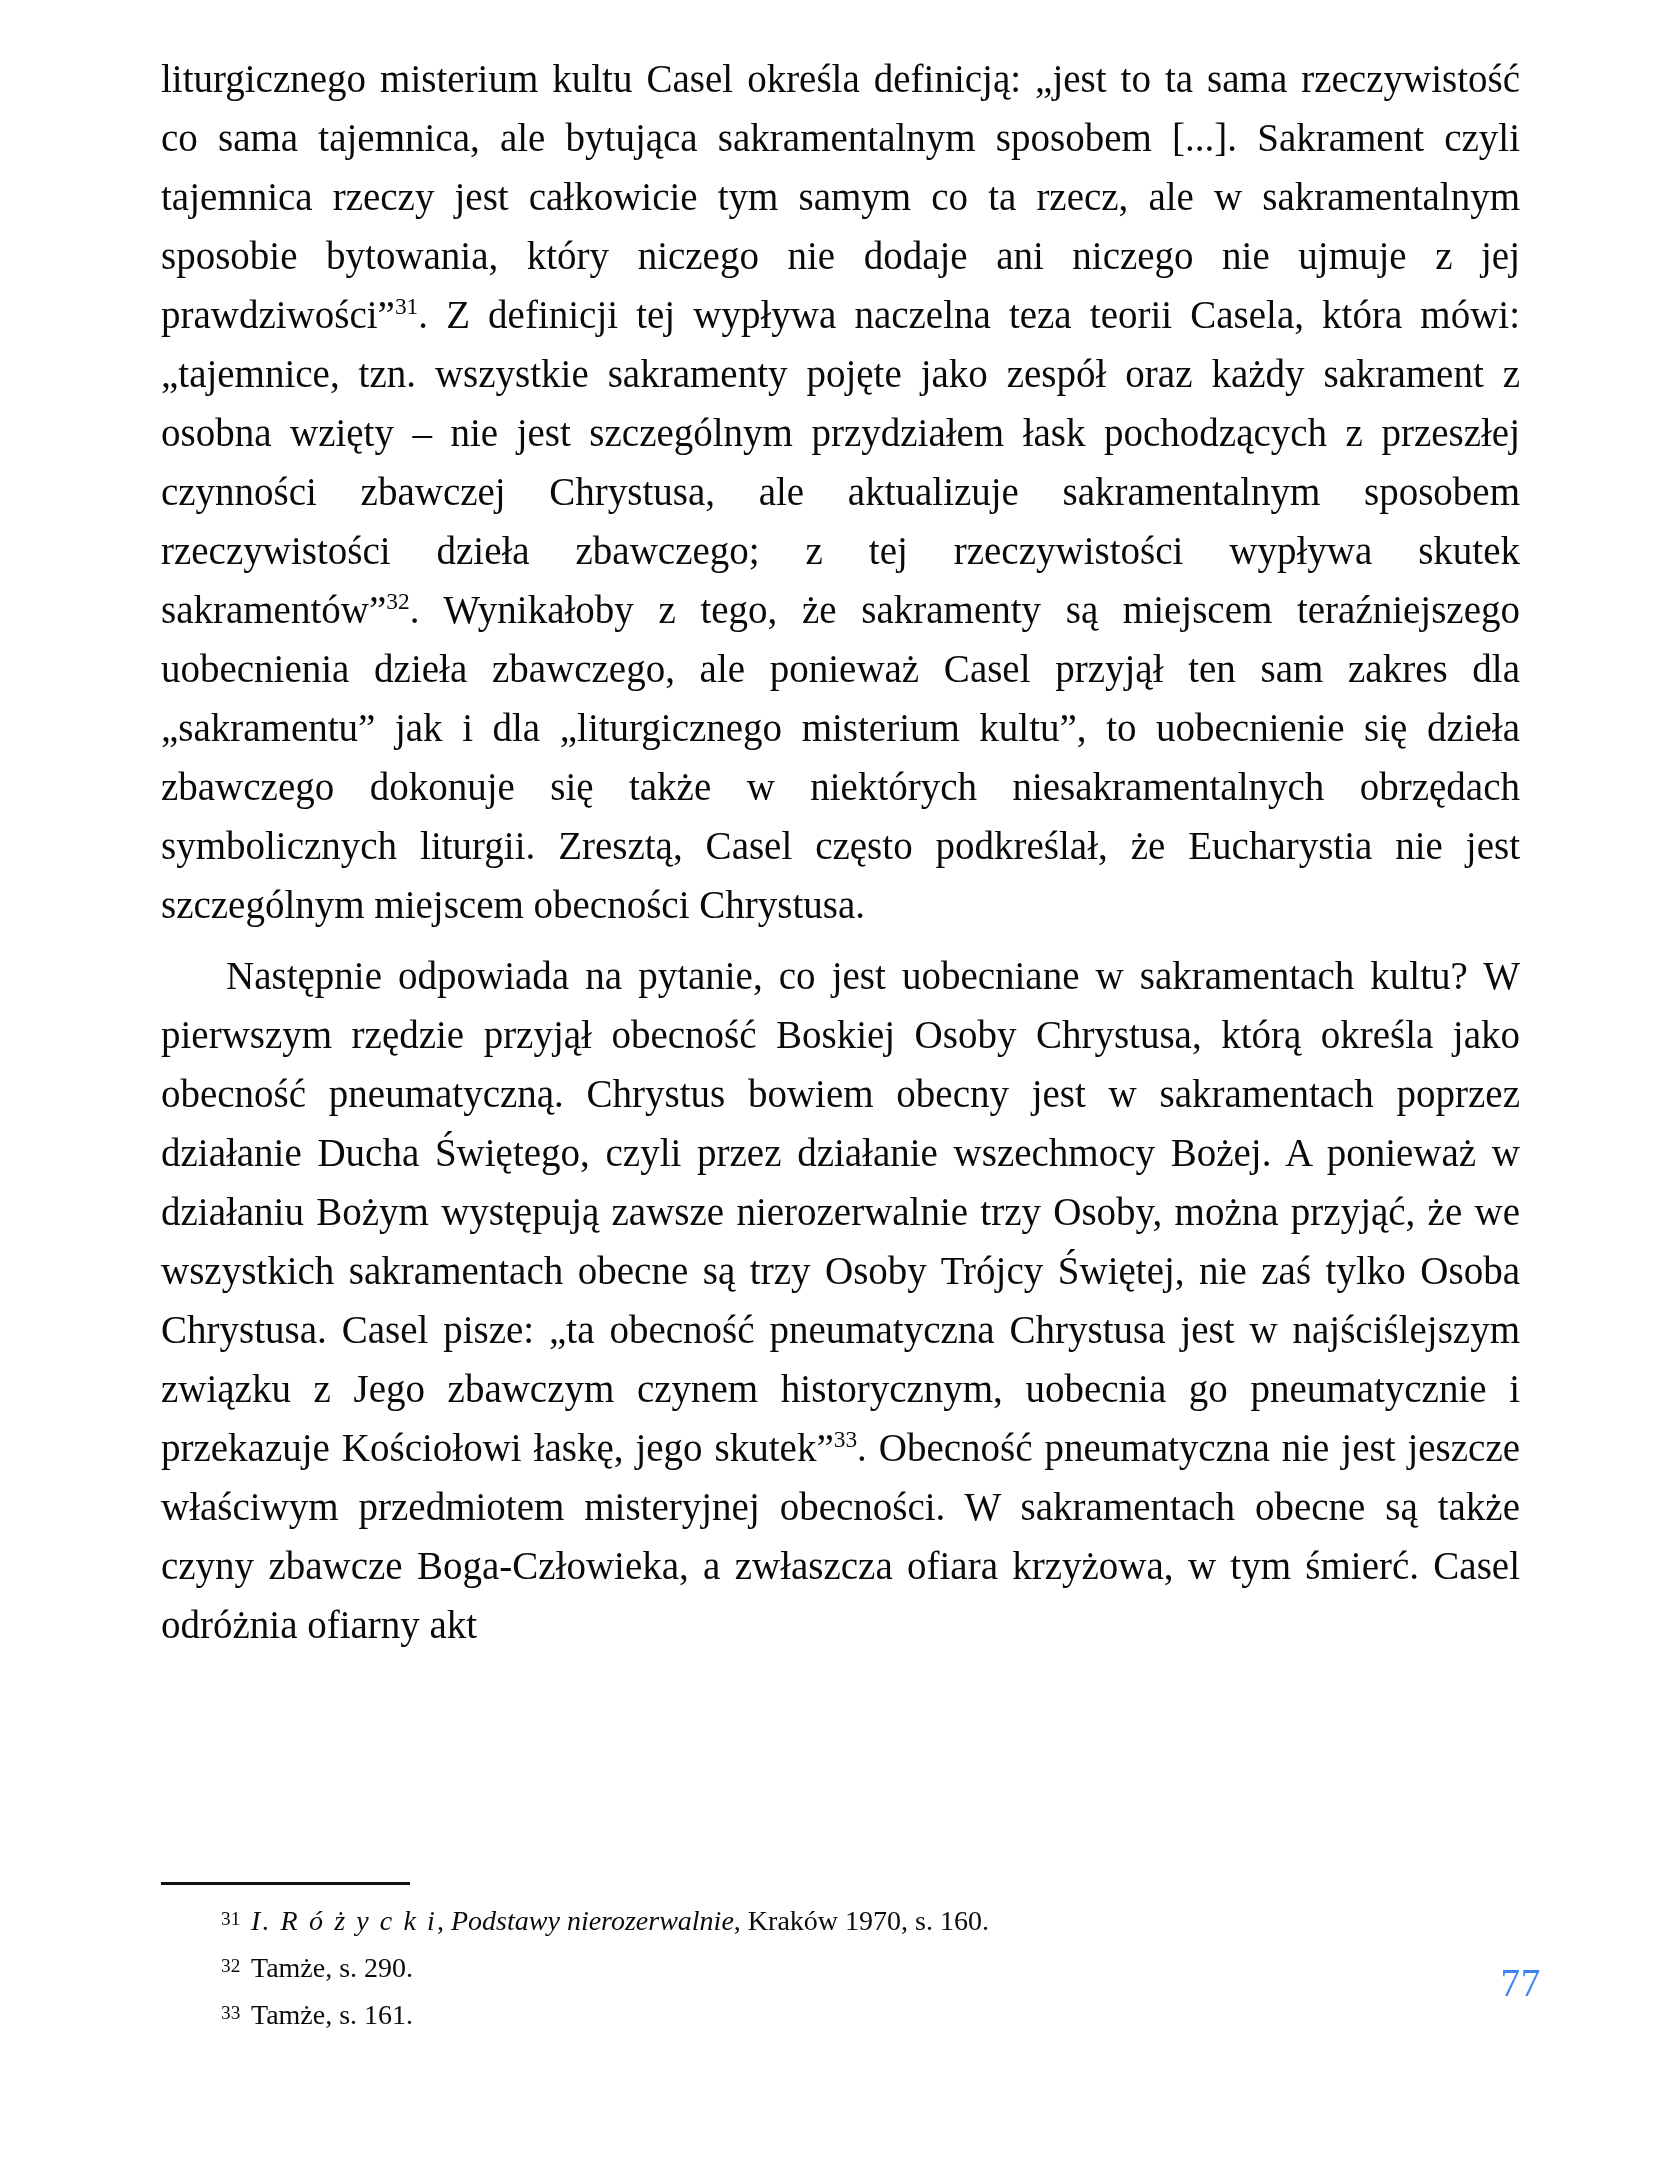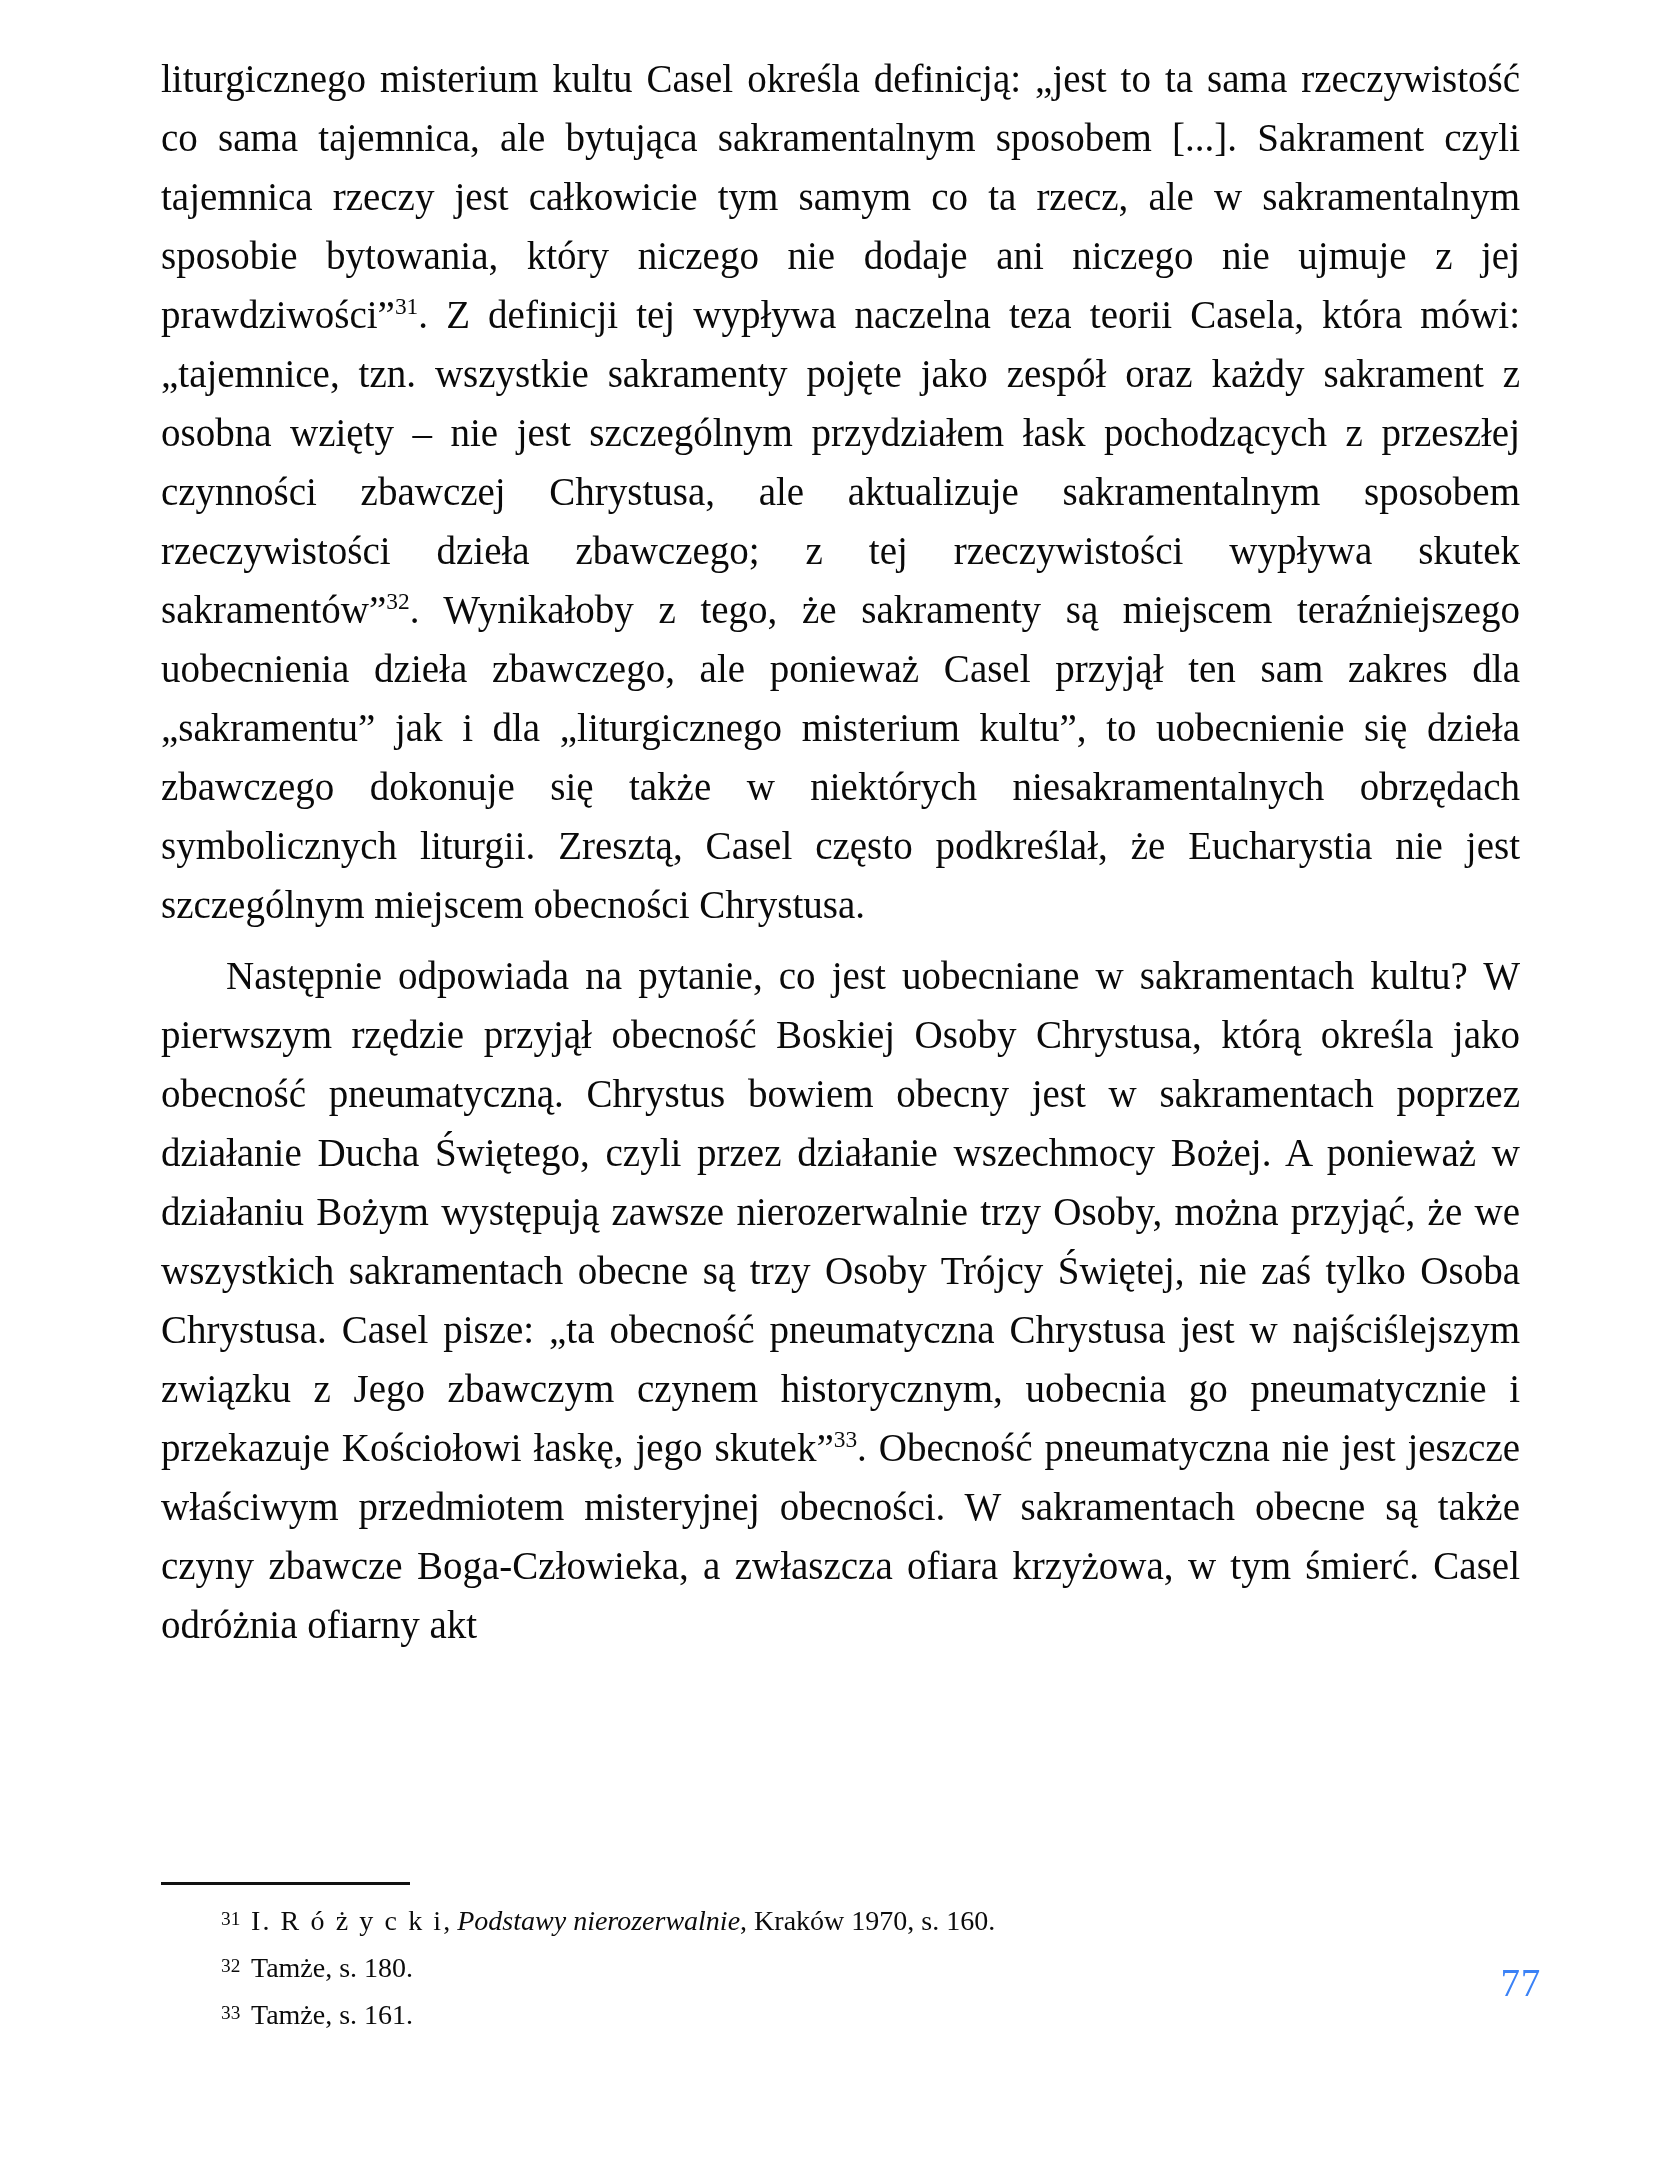--- a/index.html
+++ b/index.html
@@ -72,20 +72,21 @@
   }
   .fn-body {
     display: inline-block;
     padding-left: 27px;
   }
   .italic {
     font-style: italic;
   }
   .spaced {
     letter-spacing: 2.1px;
+    font-style: italic;
   }
   .page-number {
     position: absolute;
     right: 137px;
     bottom: 50px;
     font-size: 39px;
     color: #3b82f6;
     letter-spacing: 0.8px;
   }
 </style>
@@ -96,21 +97,21 @@
 
   <div class="text-block" id="body-block">
       <p class="para"><span>liturgicznego misterium kultu Casel określa definicją: „jest to ta sama rzeczywistość co sama tajemnica, ale bytująca sakramentalnym sposobem [...]. Sakrament czyli tajemnica rzeczy jest całkowicie tym samym co ta rzecz, ale w sakramentalnym sposobie bytowania, który niczego nie dodaje ani niczego nie ujmuje z jej prawdziwości”</span><sup>31</sup><span>. Z definicji tej wypływa naczelna teza teorii Casela, która mówi: „tajemnice, tzn. wszystkie sakramenty pojęte jako zespół oraz każdy sakrament z osobna wzięty – nie jest szczególnym przydziałem łask pochodzących z przeszłej czynności zbawczej Chrystusa, ale aktualizuje sakramentalnym sposobem rzeczywistości dzieła zbawczego; z tej rzeczywistości wypływa skutek sakramentów”</span><sup>32</sup><span>. Wynikałoby z tego, że sakramenty są miejscem teraźniejszego uobecnienia dzieła zbawczego, ale ponieważ Casel przyjął ten sam zakres dla „sakramentu” jak i dla „liturgicznego misterium kultu”, to uobecnienie się dzieła zbawczego dokonuje się także w niektórych niesakramentalnych obrzędach symbolicznych liturgii. Zresztą, Casel często podkreślał, że Eucharystia nie jest szczególnym miejscem obecności Chrystusa.</span></p>
       <p class="para indent"><span>Następnie odpowiada na pytanie, co jest uobecniane w sakramentach kultu? W pierwszym rzędzie przyjął obecność Boskiej Osoby Chrystusa, którą określa jako obecność pneumatyczną. Chrystus bowiem obecny jest w sakramentach poprzez działanie Ducha Świętego, czyli przez działanie wszechmocy Bożej. A ponieważ w działaniu Bożym występują zawsze nierozerwalnie trzy Osoby, można przyjąć, że we wszystkich sakramentach obecne są trzy Osoby Trójcy Świętej, nie zaś tylko Osoba Chrystusa. Casel pisze: „ta obecność pneumatyczna Chrystusa jest w najściślejszym związku z Jego zbawczym czynem historycznym, uobecnia go pneumatycznie i przekazuje Kościołowi łaskę, jego skutek”</span><sup>33</sup><span>. Obecność pneumatyczna nie jest jeszcze właściwym przedmiotem misteryjnej obecności. W sakramentach obecne są także czyny zbawcze Boga-Człowieka, a zwłaszcza ofiara krzyżowa, w tym śmierć. Casel odróżnia ofiarny akt</span></p>
     </div>
 
   <div class="footnotes">
     <div class="fn-rule"></div>
     <div id="footnote-list">
         <div class="fn-line"><span class="fn-num">31</span><span class="fn-body"><span class="spaced">I. R ó ż y c k i</span><span>, </span><span class="italic">Podstawy nierozerwalnie</span><span>, Kraków 1970, s. 160.</span></span></div>
-        <div class="fn-line"><span class="fn-num">32</span><span class="fn-body"><span>Tamże, s. 180.</span></span></div>
+        <div class="fn-line"><span class="fn-num">32</span><span class="fn-body"><span>Tamże, s. 290.</span></span></div>
         <div class="fn-line"><span class="fn-num">33</span><span class="fn-body"><span>Tamże, s. 161.</span></span></div>
       </div>
   </div>
 
   <div class="page-number">77</div>
 
 </div>
 
 
 </body></html>

